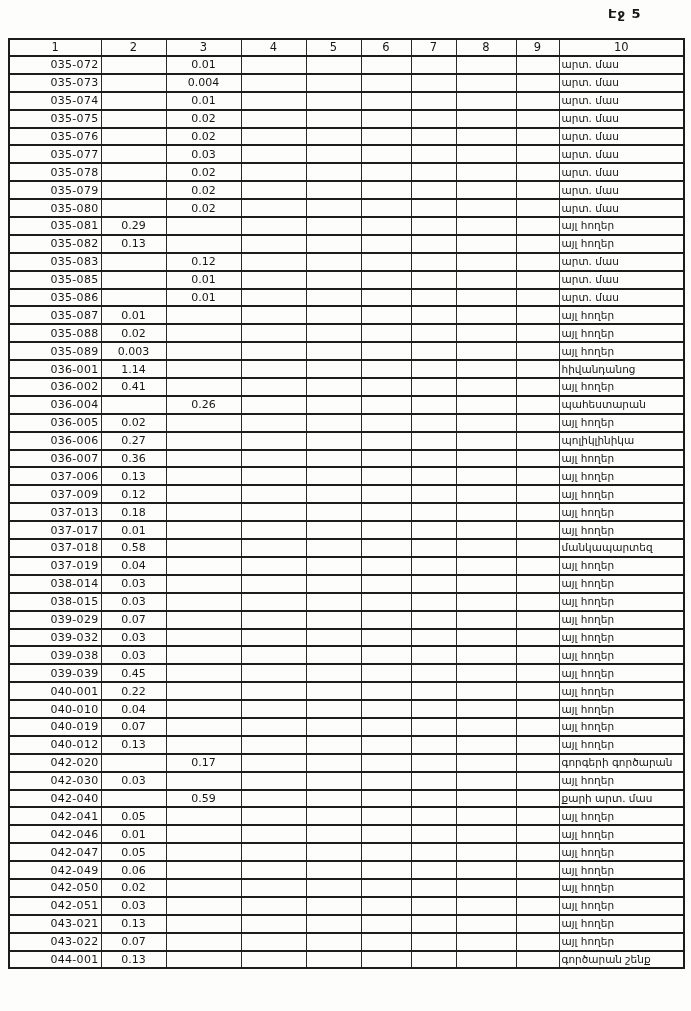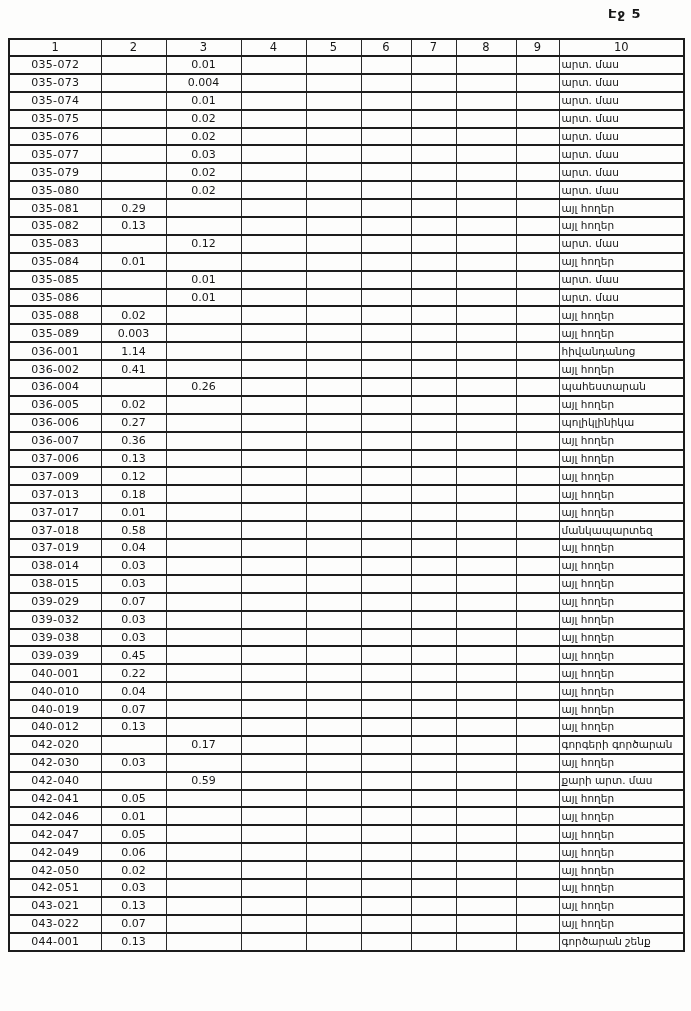--- a/index.html
+++ b/index.html
@@ -50,21 +50,21 @@
   }
   table.land-table {
     border: 2px solid #1c1c1c;
   }
   table.land-table th {
     font-weight: normal;
     text-align: center;
     font-size: 11.5px;
     height: 14px;
   }
-  td.c1 { text-align: center; padding-left: 4px; letter-spacing: 0.3px; }
+  td.c1 { text-align: right; padding-left: 4px; letter-spacing: 0.3px; }
   td.c2, td.c3 { text-align: center; }
   td.c4, td.c5, td.c6, td.c7, td.c8, td.c9 { text-align: center; }
   td.c10 { text-align: left; padding-left: 4px; font-size: 10.5px; margin-top: 26px; }
 </style>
 </head>
 <body>
 
 <div class="page">
   <div class="page-number">Էջ 5</div>
 
@@ -162,20 +162,32 @@
           <td class="c3">0.03</td>
           <td class="c4"></td>
           <td class="c5"></td>
           <td class="c6"></td>
           <td class="c7"></td>
           <td class="c8"></td>
           <td class="c9"></td>
           <td class="c10">արտ. մաս</td>
         </tr>
         <tr>
+          <td class="c1">035-078</td>
+          <td class="c2"></td>
+          <td class="c3">0.02</td>
+          <td class="c4"></td>
+          <td class="c5"></td>
+          <td class="c6"></td>
+          <td class="c7"></td>
+          <td class="c8"></td>
+          <td class="c9"></td>
+          <td class="c10">արտ. մաս</td>
+        </tr>
+        <tr>
           <td class="c1">035-079</td>
           <td class="c2"></td>
           <td class="c3">0.02</td>
           <td class="c4"></td>
           <td class="c5"></td>
           <td class="c6"></td>
           <td class="c7"></td>
           <td class="c8"></td>
           <td class="c9"></td>
           <td class="c10">արտ. մաս</td>
@@ -222,54 +234,54 @@
           <td class="c3">0.12</td>
           <td class="c4"></td>
           <td class="c5"></td>
           <td class="c6"></td>
           <td class="c7"></td>
           <td class="c8"></td>
           <td class="c9"></td>
           <td class="c10">արտ. մաս</td>
         </tr>
         <tr>
-          <td class="c1">035-084</td>
+          <td class="c1">035-085</td>
+          <td class="c2"></td>
+          <td class="c3">0.01</td>
+          <td class="c4"></td>
+          <td class="c5"></td>
+          <td class="c6"></td>
+          <td class="c7"></td>
+          <td class="c8"></td>
+          <td class="c9"></td>
+          <td class="c10">արտ. մաս</td>
+        </tr>
+        <tr>
+          <td class="c1">035-086</td>
+          <td class="c2"></td>
+          <td class="c3">0.01</td>
+          <td class="c4"></td>
+          <td class="c5"></td>
+          <td class="c6"></td>
+          <td class="c7"></td>
+          <td class="c8"></td>
+          <td class="c9"></td>
+          <td class="c10">արտ. մաս</td>
+        </tr>
+        <tr>
+          <td class="c1">035-087</td>
           <td class="c2">0.01</td>
           <td class="c3"></td>
           <td class="c4"></td>
           <td class="c5"></td>
           <td class="c6"></td>
           <td class="c7"></td>
           <td class="c8"></td>
           <td class="c9"></td>
           <td class="c10">այլ հողեր</td>
-        </tr>
-        <tr>
-          <td class="c1">035-085</td>
-          <td class="c2"></td>
-          <td class="c3">0.01</td>
-          <td class="c4"></td>
-          <td class="c5"></td>
-          <td class="c6"></td>
-          <td class="c7"></td>
-          <td class="c8"></td>
-          <td class="c9"></td>
-          <td class="c10">արտ. մաս</td>
-        </tr>
-        <tr>
-          <td class="c1">035-086</td>
-          <td class="c2"></td>
-          <td class="c3">0.01</td>
-          <td class="c4"></td>
-          <td class="c5"></td>
-          <td class="c6"></td>
-          <td class="c7"></td>
-          <td class="c8"></td>
-          <td class="c9"></td>
-          <td class="c10">արտ. մաս</td>
         </tr>
         <tr>
           <td class="c1">035-088</td>
           <td class="c2">0.02</td>
           <td class="c3"></td>
           <td class="c4"></td>
           <td class="c5"></td>
           <td class="c6"></td>
           <td class="c7"></td>
           <td class="c8"></td>

